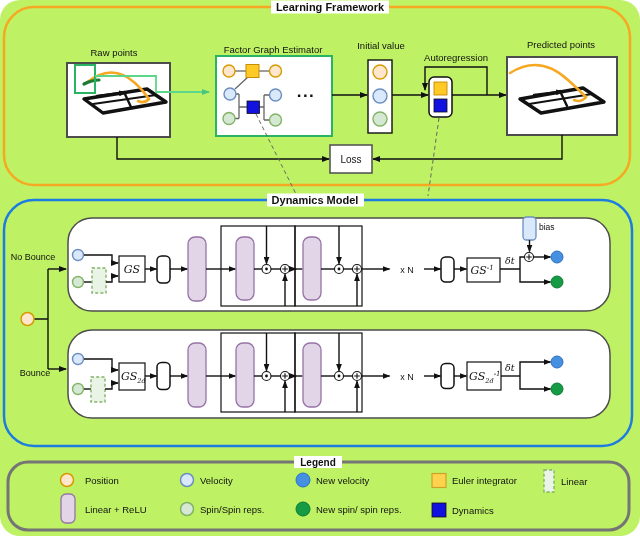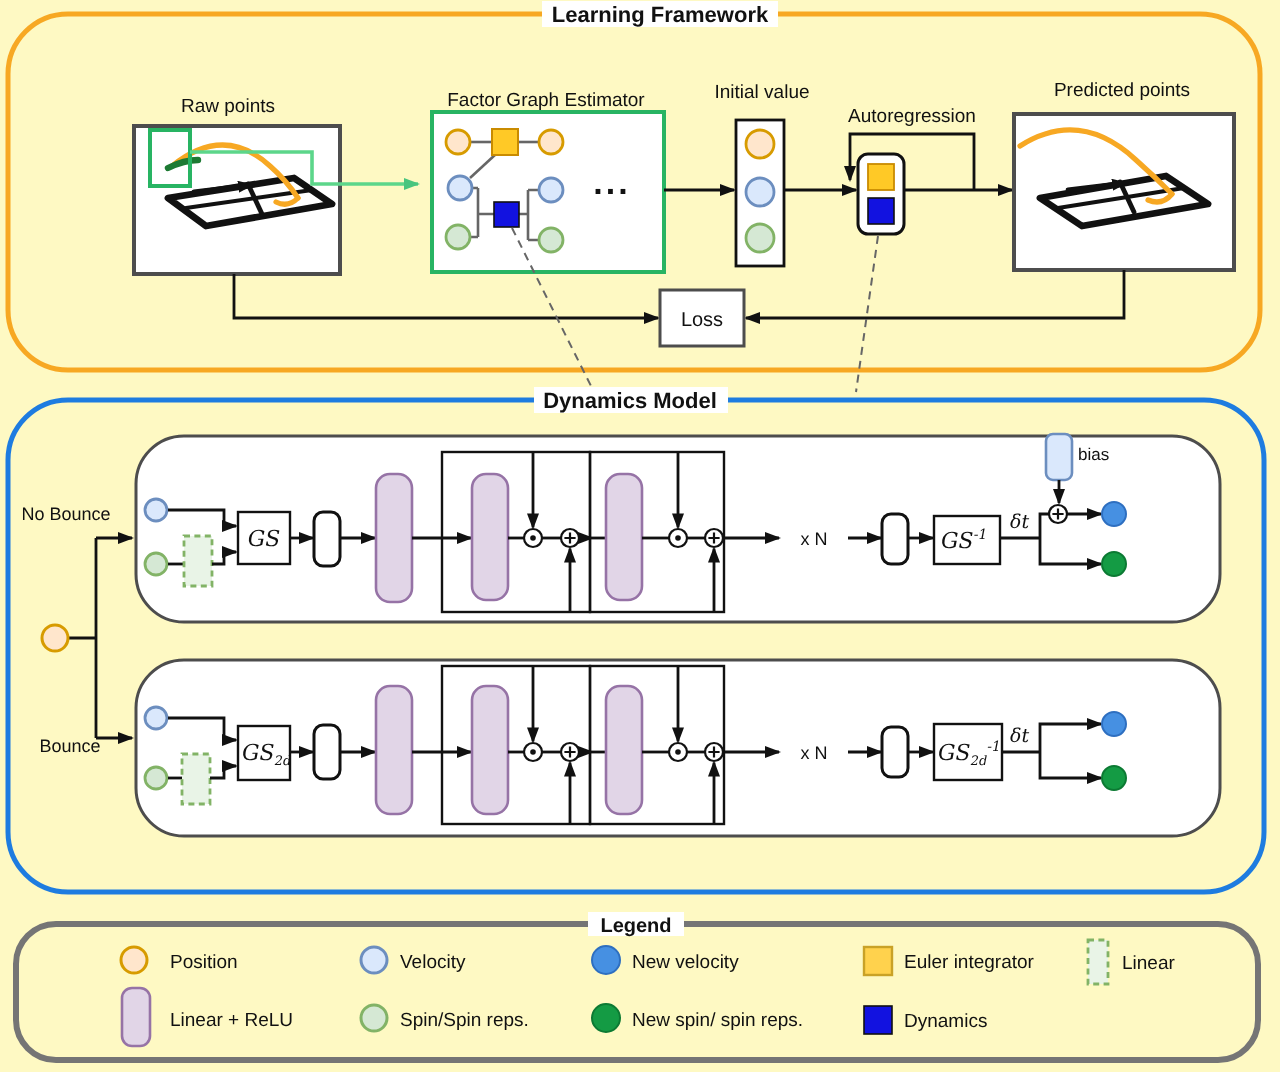--- a/index.html
+++ b/index.html
@@ -1,16 +1,16 @@
 <!DOCTYPE html>
 <html><head>
 <meta charset="utf-8">
 <style>
   html,body{margin:0;padding:0;background:#fff;}
-  .stage{width:640px;height:536px;position:relative;background:#fef9c3;}
+  .stage{width:640px;height:536px;position:relative;background:#bef264;border-radius:20px;}
   text{font-family:"Liberation Sans",sans-serif;fill:#111;}
   .t9{font-size:9px;}
   .t95{font-size:9.5px;}
   .t10{font-size:10px;}
   .tb11{font-size:11px;font-weight:bold;}
   .tb10{font-size:10px;font-weight:bold;}
   .tb85{font-size:8.5px;}
   .mid{text-anchor:middle;}
   .math{font-family:"DejaVu Serif",serif;font-style:italic;}
   .ln{stroke:#111;stroke-width:1.4;fill:none;}

